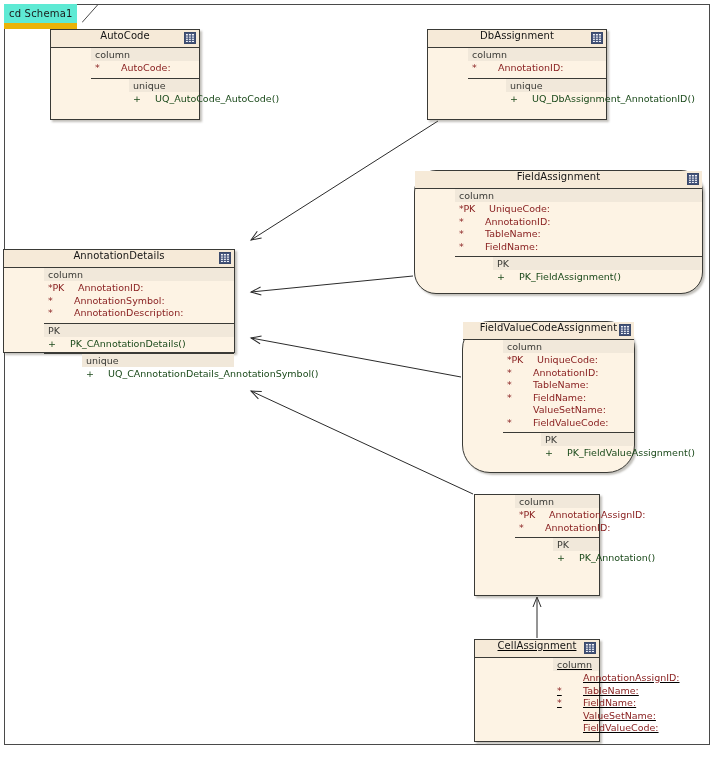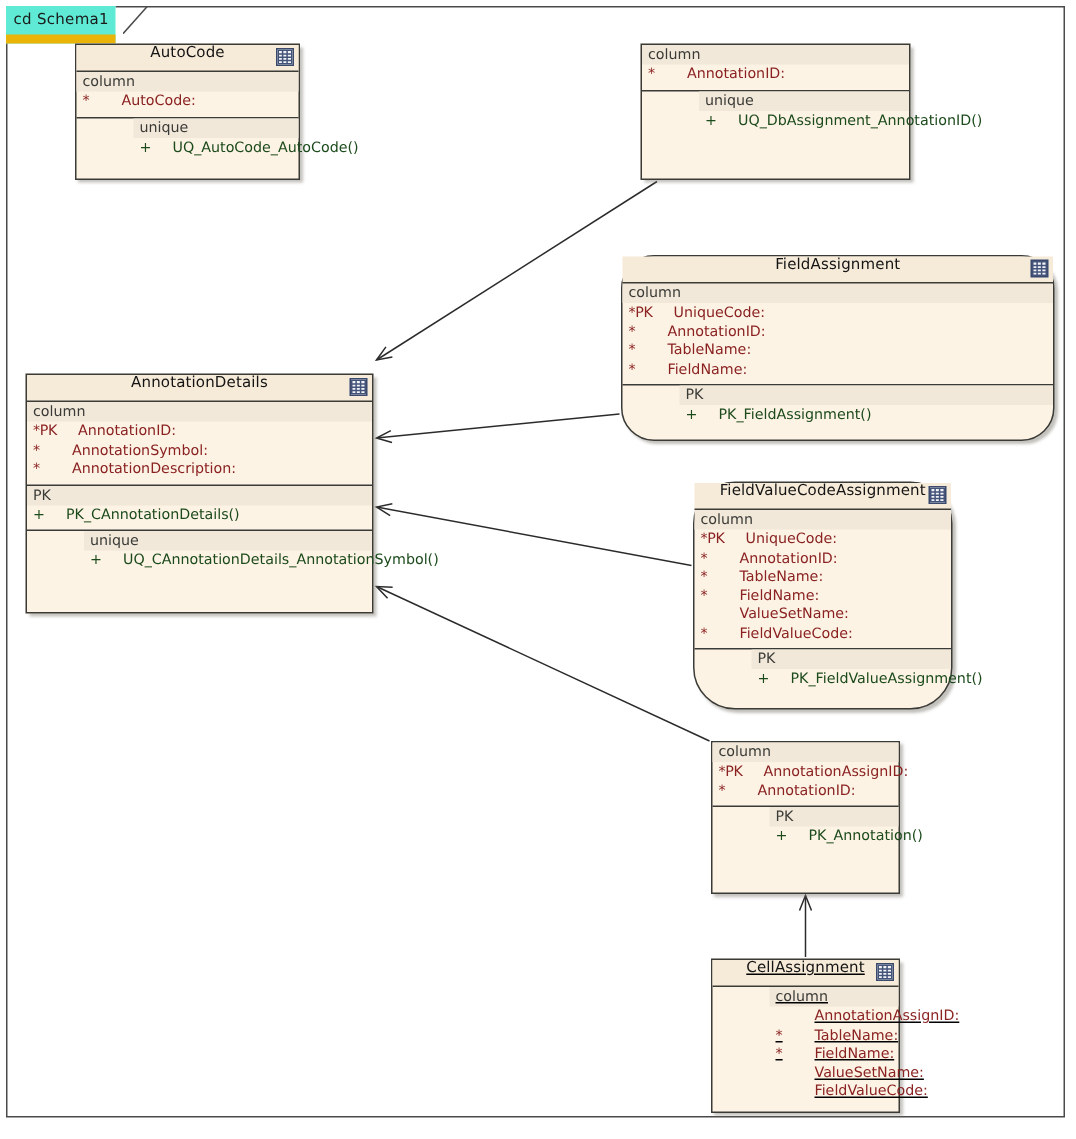--- a/index.html
+++ b/index.html
@@ -93,20 +93,21 @@
     box-sizing: border-box;
     border: 1px solid #3b4a6b;
     background: #dfe3ec;
     display: block;
   }
   .table-icon svg { display: block; }
 
   .cls-section {
     border-bottom: 1px solid #3a3a36;
     padding: 0 0 3px 0;
+    margin-left: 40px;
   }
   .cls-section:last-child {
     border-bottom: 0;
     padding-left: 38px;
   }
   .sec-label {
     font-size: 9.5px;
     color: #3a3a36;
     padding: 1px 0 0 4px;
     background: #f1e8da;
@@ -220,20 +221,33 @@
           <div class="sec-label">unique</div>
           <div class="rows">
             <div class="row op">
               <span class="mark">+</span>
               <span class="nm">UQ_AutoCode_AutoCode()</span>
             </div>
           </div>
         </div>
       </div>
       <div class="cls" style="left: 427px; top: 29px; width: 180px; height: 91px;">
+        <div class="cls-header">
+          <span class="cls-title">DbAssignment</span>
+          <span class="table-icon">
+            <svg width="10" height="10" viewBox="0 0 10 10">
+              <rect x="0.5" y="0.5" width="9" height="9" fill="#f2f4f8" stroke="#44537a" stroke-width="1"></rect>
+              <line x1="0.5" y1="3" x2="9.5" y2="3" stroke="#44537a" stroke-width="1"></line>
+              <line x1="0.5" y1="5.2" x2="9.5" y2="5.2" stroke="#44537a" stroke-width="1"></line>
+              <line x1="0.5" y1="7.4" x2="9.5" y2="7.4" stroke="#44537a" stroke-width="1"></line>
+              <line x1="3.4" y1="0.5" x2="3.4" y2="9.5" stroke="#44537a" stroke-width="1"></line>
+              <line x1="6.4" y1="0.5" x2="6.4" y2="9.5" stroke="#44537a" stroke-width="1"></line>
+            </svg>
+          </span>
+        </div>
         <div class="cls-section">
           <div class="sec-label">column</div>
           <div class="rows">
             <div class="row">
               <span class="mark">*</span>
               <span class="nm underline">AnnotationID:</span>
             </div>
           </div>
         </div>
         <div class="cls-section">
@@ -284,21 +298,21 @@
         <div class="cls-section">
           <div class="sec-label">PK</div>
           <div class="rows">
             <div class="row op">
               <span class="mark">+</span>
               <span class="nm">PK_FieldAssignment()</span>
             </div>
           </div>
         </div>
       </div>
-      <div class="cls" style="left: 17px; top: 249px; width: 232px; height: 160px;">
+      <div class="cls" style="left: 3px; top: 249px; width: 232px; height: 104px;">
         <div class="cls-header">
           <span class="cls-title">AnnotationDetails</span>
           <span class="table-icon">
             <svg width="10" height="10" viewBox="0 0 10 10">
               <rect x="0.5" y="0.5" width="9" height="9" fill="#f2f4f8" stroke="#44537a" stroke-width="1"></rect>
               <line x1="0.5" y1="3" x2="9.5" y2="3" stroke="#44537a" stroke-width="1"></line>
               <line x1="0.5" y1="5.2" x2="9.5" y2="5.2" stroke="#44537a" stroke-width="1"></line>
               <line x1="0.5" y1="7.4" x2="9.5" y2="7.4" stroke="#44537a" stroke-width="1"></line>
               <line x1="3.4" y1="0.5" x2="3.4" y2="9.5" stroke="#44537a" stroke-width="1"></line>
               <line x1="6.4" y1="0.5" x2="6.4" y2="9.5" stroke="#44537a" stroke-width="1"></line>

